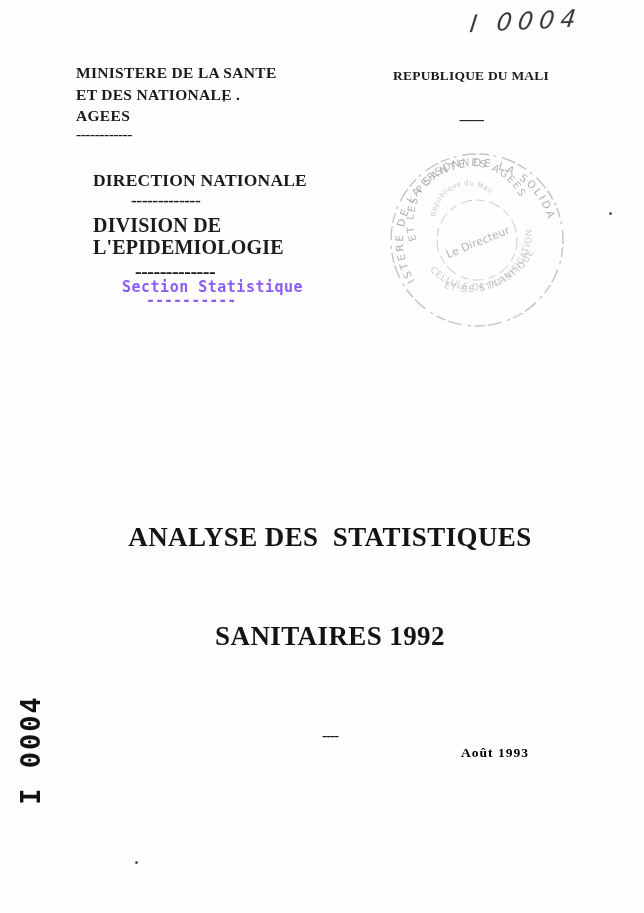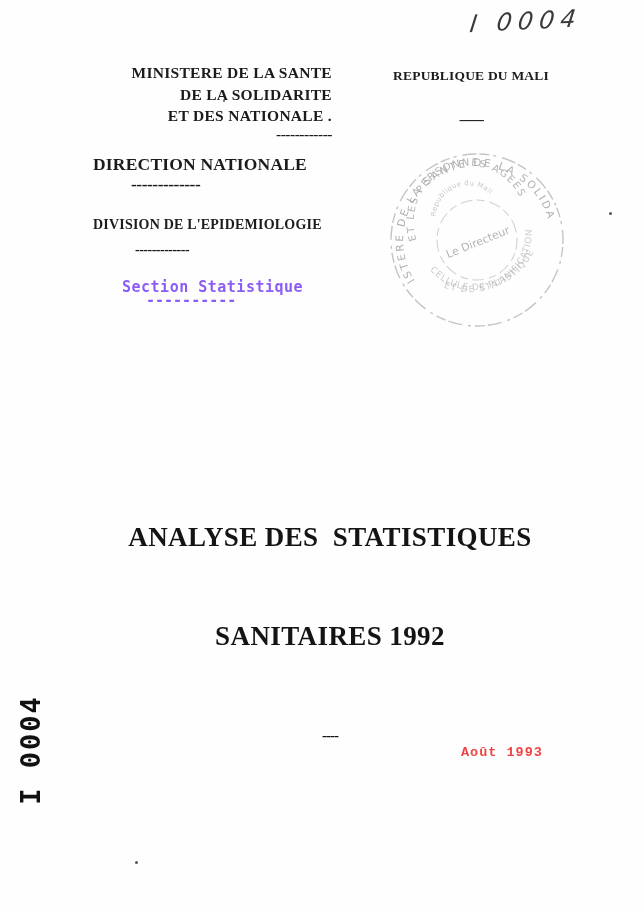--- a/index.html
+++ b/index.html
@@ -2,59 +2,59 @@
 <html><head>
 <meta charset="utf-8">
 <style>
   html,body{margin:0;padding:0;background:#ffffff;}
   .page{
     position:relative;width:644px;height:913px;background:#fefefe;
     overflow:hidden;font-family:"Liberation Serif",serif;color:#1b1b1b;
   }
   
   .hdr-left{
-    position:absolute;left:76px;top:62px;width:256px;text-align:right;
+    position:absolute;left:76px;top:62px;width:256px;text-align:left;
     font-weight:bold;font-size:15.5px;line-height:21.5px;letter-spacing:.3px;
   }
   .hdr-right{
     position:absolute;left:356px;top:66px;width:230px;text-align:center;
     font-weight:bold;font-size:13.5px;line-height:20px;letter-spacing:.2px;
   }
   .dash-div{font-weight:bold;letter-spacing:-.5px;line-height:15px;}
   .hdr-left .dash-div{margin-top:-1px;}
   .hdr-right .dash-div{margin-top:26px;letter-spacing:-1.5px;}
   
   .dir-block{
-    position:absolute;left:93px;top:153px;width:300px;
+    position:absolute;left:93px;top:169px;width:300px;
     font-weight:bold;font-size:17.5px;line-height:22.5px;letter-spacing:.2px;
   }
   .dir-block .dash-div{padding-left:38px;margin-top:1px;}
   .division-block{
     position:absolute;left:93px;top:214px;width:320px;
-    font-weight:bold;font-size:14px;line-height:22px;letter-spacing:.2px;
+    font-weight:bold;font-size:20px;line-height:22px;letter-spacing:.2px;
   }
   .division-block .dash-div{padding-left:42px;margin-top:6px;}
   .section-block{
     position:absolute;left:122px;top:278px;
     font-family:"DejaVu Sans Mono",monospace;font-weight:bold;font-size:15px;
     letter-spacing:.5px;color:#8b5cf6;
   }
   .section-block .dash-div{padding-left:24px;margin-top:-3px;letter-spacing:0;}
   
   .title-block{
     position:absolute;left:0;top:455px;width:660px;text-align:center;
     font-weight:bold;font-size:27px;line-height:33px;letter-spacing:.4px;
     white-space:pre;color:#141414;
   }
   .title-block .dash-div{margin-top:9px;font-size:15px;letter-spacing:-1px;}
   
   .date{
     position:absolute;left:461px;top:745px;
-    font-family:Liberation Mono, monospace;font-weight:bold;font-size:13.5px;
-    letter-spacing:1px;color:#ef4444;
+    font-family:Liberation Serif, serif;font-weight:bold;font-size:13.5px;
+    letter-spacing:1px;color:#000000;
   }
   .spine{
     position:absolute;left:-29px;top:735px;width:118px;height:30px;
     transform:rotate(-90deg);
     font-family:"DejaVu Sans Mono",monospace;font-weight:bold;font-size:27px;
     letter-spacing:2px;text-align:center;color:#111;
   }
   .handwritten{
     position:absolute;left:470px;top:6px;width:160px;
     font-family:"DejaVu Sans",sans-serif;font-style:italic;font-size:24px;
@@ -69,22 +69,22 @@
 </style>
 </head>
 <body>
 
 <div class="page">
 
   <div class="handwritten">I 0004</div>
 
   <div class="hdr-left">
     <div>MINISTERE DE LA SANTE</div>
-    <div>DE LA SOLIDARITE</div>
     <div>ET DES NATIONALE .</div>
+    <div>AGEES</div>
     <div class="dash-div">------------</div>
   </div>
 
   <div class="hdr-right">
     <div>REPUBLIQUE DU MALI</div>
     <div class="dash-div">--------</div>
   </div>
 
   <div class="dir-block">
     <div>DIRECTION NATIONALE</div>

